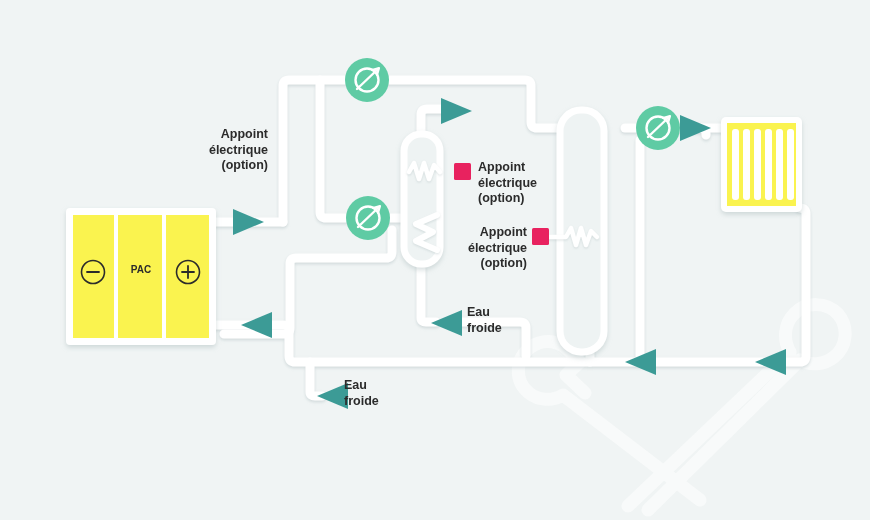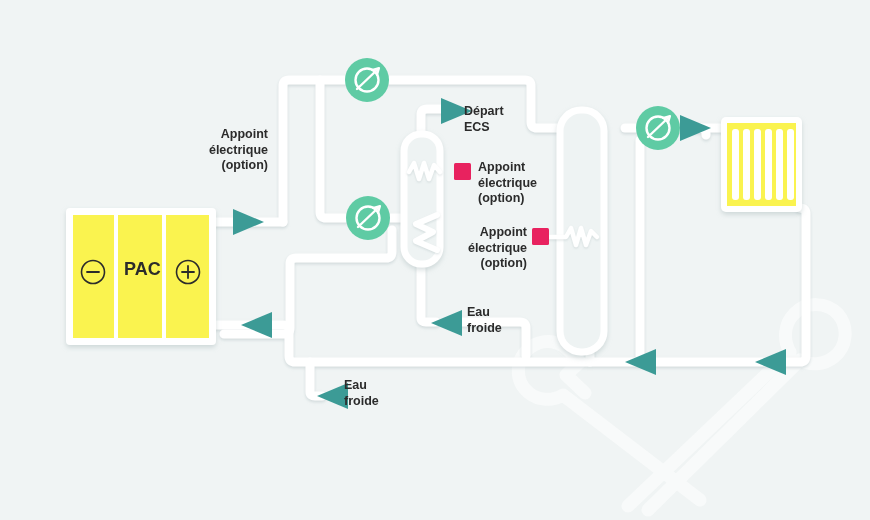--- a/index.html
+++ b/index.html
@@ -186,31 +186,29 @@
 
     <rect x="454" y="163" width="17" height="17" rx="1.5" fill="#E8225F"></rect>
     <rect x="532" y="228" width="17" height="17" rx="1.5" fill="#E8225F"></rect>
   </svg>
 
 
   <div class="lbl r" style="left:168px;top:127px;width:100px;">Appoint
 électrique
 (option)</div>
 
-  <div class="lbl l" style="left:464px;top:104px;width:90px;">Départ
-ECS</div>
 
   <div class="lbl l" style="left:478px;top:160px;width:95px;">Appoint
 électrique
 (option)</div>
 
   <div class="lbl r" style="left:432px;top:225px;width:95px;">Appoint
 électrique
 (option)</div>
 
   <div class="lbl l" style="left:467px;top:305px;width:70px;">Eau
 froide</div>
 
   <div class="lbl l" style="left:344px;top:378px;width:70px;">Eau
 froide</div>
 
-  <div class="lbl" style="left:124px;top:262px;width:34px;text-align:center;font-size:18px;">PAC</div>
+  <div class="lbl" style="left:124px;top:262px;width:34px;text-align:center;font-size:10px;">PAC</div>
 </div>
 
 </body></html>

